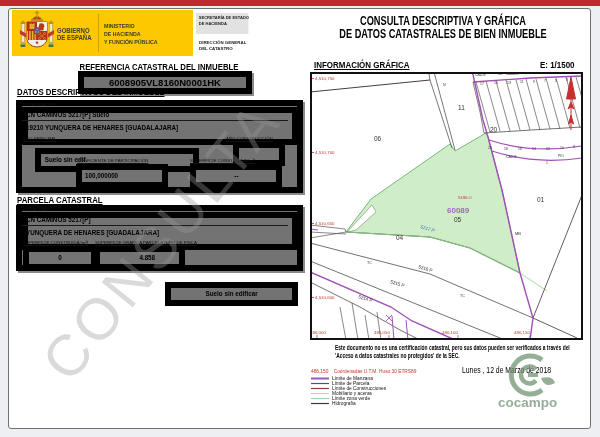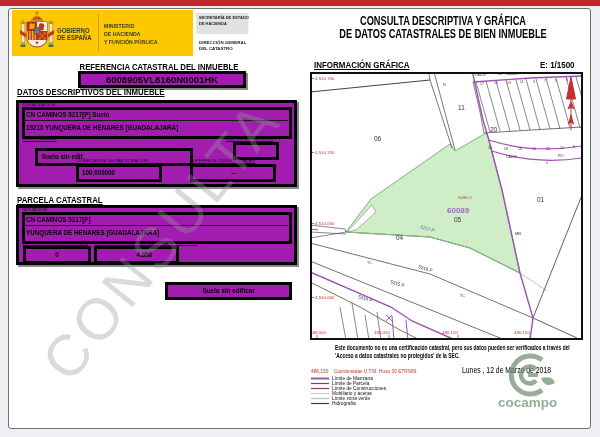--- a/index.html
+++ b/index.html
@@ -1,19 +1,19 @@
 <!DOCTYPE html>
 <html><head>
 <meta charset="utf-8">
 <style>
   html,body{margin:0;padding:0;}
   body{width:600px;height:437px;background:#edeff2;font-family:"Liberation Sans",sans-serif;position:relative;overflow:hidden;}
   .abs{position:absolute;}
   .lbl{font-size:4.4px;color:#111;text-decoration:underline;letter-spacing:0;}
-  .box{border:3px solid #000000;background:#a21caf;}
+  .box{border:6px solid #000000;background:#737373;}
   .val{font-weight:bold;font-size:7.4px;color:#000;transform:scaleX(0.85);transform-origin:left center;white-space:nowrap;}
   .cv{display:inline-block;transform:scaleX(0.85);font-weight:bold;font-size:7.4px;}
 </style>
 </head>
 <body>
 
 <div class="abs" style="left:0;top:0;width:600px;height:6px;background:#c2272d;"></div>
 
 <div class="abs" style="left:8px;top:8px;width:581px;height:419px;background:#ffffff;border:1px solid #707070;border-radius:3px;"></div>
 

